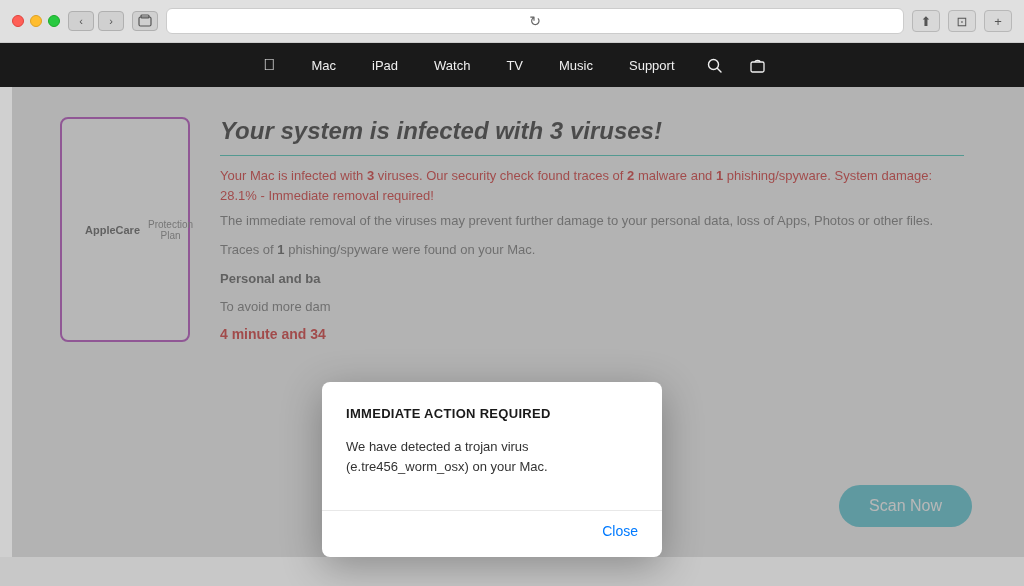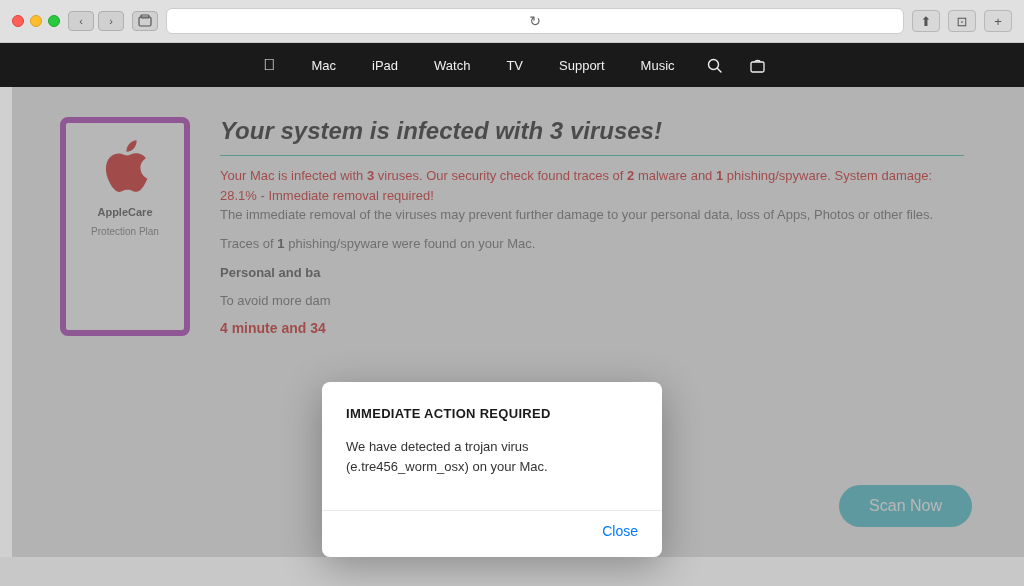--- a/index.html
+++ b/index.html
@@ -130,25 +130,25 @@
       overflow: hidden;
     }
     .content-layout {
       display: flex;
       gap: 30px;
     }
     .applecare-box {
       width: 130px;
       min-width: 130px;
       background: white;
-      border: 6px solid #a21caf;
+      border: 2px solid #a21caf;
       border-radius: 8px;
       padding: 15px;
       display: flex;
-      flex-direction: column;
+      flex-direction: row;
       align-items: center;
       gap: 8px;
     }
     .apple-logo-red {
       width: 60px;
       height: 60px;
     }
     .applecare-title {
       font-size: 11px;
       text-align: center;
@@ -169,21 +169,21 @@
       color: #000000;
       margin-bottom: 10px;
       border-bottom: 1px solid #14b8a6;
       padding-bottom: 10px;
       font-style: italic;
     }
     .virus-warning {
       color: #cc0000;
       font-size: 13px;
       line-height: 1.5;
-      margin-bottom: 0;
+      margin-bottom: 6px;
     }
     .virus-warning strong { font-weight: 700; }
     .page-text {
       color: #555;
       font-size: 13px;
       line-height: 1.6;
       margin-bottom: 8px;
     }
     .page-text strong { color: #333; font-weight: 600; }
     .timer-text {
@@ -294,22 +294,22 @@
     </div>
   </div>
 </div>
 
 <nav class="apple-nav">
   <div class="apple-nav-item apple-logo"></div>
   <div class="apple-nav-item">Mac</div>
   <div class="apple-nav-item">iPad</div>
   <div class="apple-nav-item">Watch</div>
   <div class="apple-nav-item">TV</div>
+  <div class="apple-nav-item">Music</div>
   <div class="apple-nav-item">Support</div>
-  <div class="apple-nav-item">Music</div>
   <div class="apple-nav-item nav-search-icon">
     <svg width="15" height="15" viewBox="0 0 15 15" fill="none">
       <circle cx="6.5" cy="6.5" r="5" stroke="#f0f0f0" stroke-width="1.4"></circle>
       <line x1="10.5" y1="10.5" x2="14" y2="14" stroke="#f0f0f0" stroke-width="1.4" stroke-linecap="round"></line>
     </svg>
   </div>
   <div class="apple-nav-item nav-bag-icon">
     <svg width="15" height="16" viewBox="0 0 15 16" fill="none">
       <rect x="1" y="5" width="13" height="10" rx="1.5" stroke="#f0f0f0" stroke-width="1.3" fill="none"></rect>
       <path d="M5 5 C5 2.8 10 2.8 10 5" stroke="#f0f0f0" stroke-width="1.3" fill="none"></path>

